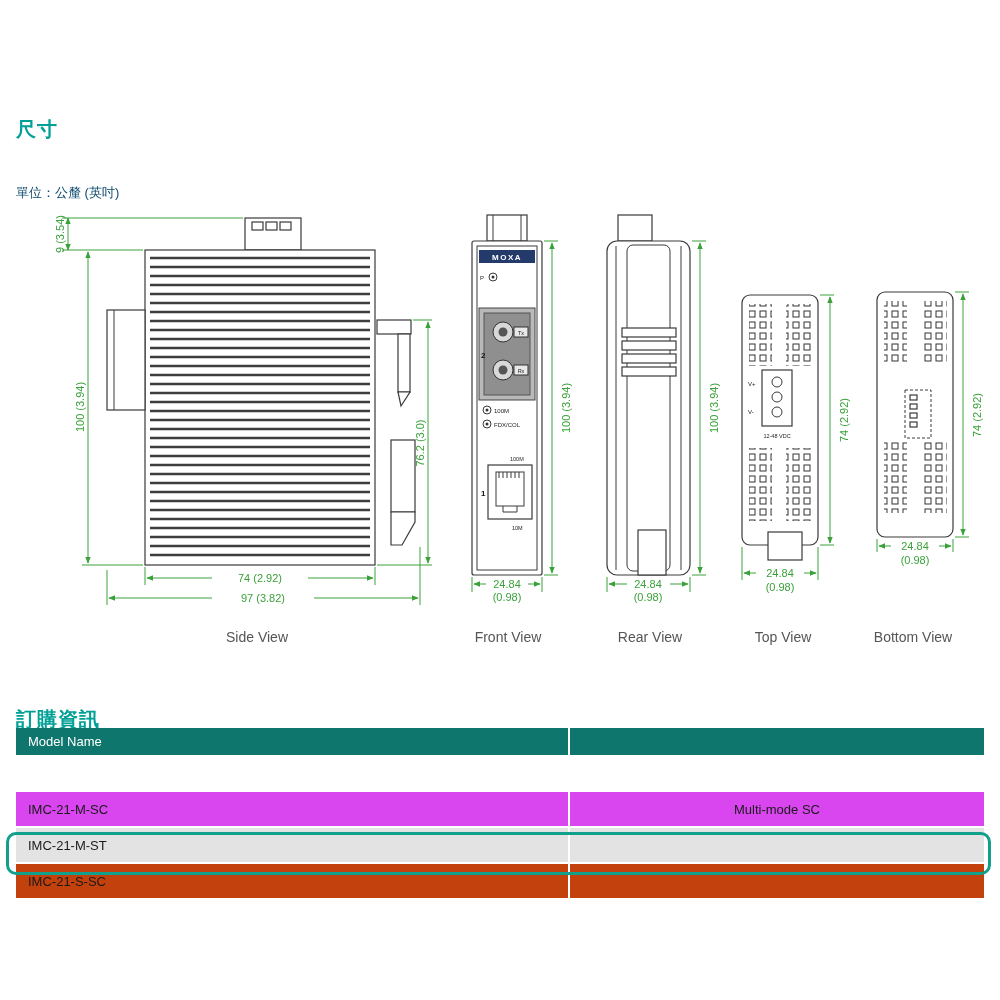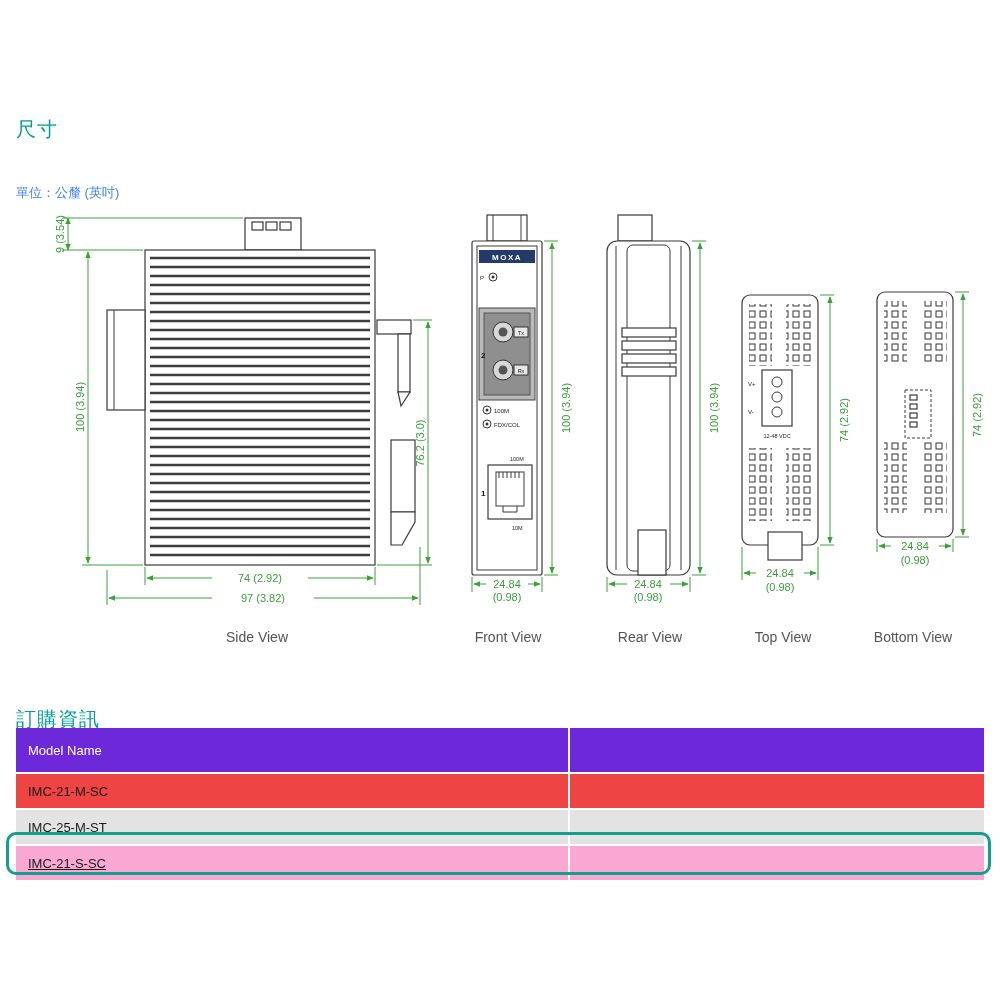--- a/index.html
+++ b/index.html
@@ -1,45 +1,45 @@
 <!DOCTYPE html>
 <html><head>
 <meta charset="utf-8">
 <style>
   * { margin:0; padding:0; box-sizing:border-box; }
   html,body { width:1000px; height:1000px; background:#ffffff;
               font-family:"Liberation Sans", sans-serif; position:relative; }
 
-  .section-heading { position:absolute; left:16px; font-size:20px; font-weight:normal;
+  .section-heading { position:absolute; left:16px; font-size:20px; font-weight:bold;
                      color:#00a096; letter-spacing:1px;text-align:right; }
-  .unit-note { position:absolute; left:16px; top:184px; font-size:13px; color:#3b82f6; }
+  .unit-note { position:absolute; left:16px; top:184px; font-size:13px; color:#0c4a6e; }
 
   
   #drawings { position:absolute; left:0; top:200px; }
   .outline  { fill:#ffffff; stroke:#3a3a3a; stroke-width:1.2; }
   .stroke   { fill:none; stroke:#3a3a3a; stroke-width:1; }
   .fins     { fill:none; stroke:#3d3d3d; stroke-width:2.4; }
   .dimline  { stroke:#3aa13a; stroke-width:1; fill:none; }
   .dimtext  { fill:#3aa13a; font-size:11px; }
   .viewlabel{ fill:#555; font-size:14px; }
   .tinytext { fill:#222; font-size:6px; }
   .microtext{ fill:#222; font-size:5.5px; }
 
   
   .ordering-table { position:absolute; left:16px; top:728px; width:968px; font-size:13px; }
-  .thead { display:flex; height:44px; background:#6d28d9; color:#fff; align-items:center; }
+  .thead { display:flex; height:27px; background:#0f766e; color:#fff; align-items:center; }
   .th-model { width:552px; padding-left:12px; }
   .col-div { width:2px; align-self:stretch; background:#ffffff; }
   .th-fiber { flex:1; text-align:center; }
   .trow { display:flex; height:36px; align-items:center; border-top:2px solid #ffffff; color:#1a1a1a; }
   .td-model { width:552px; padding-left:12px; }
   .td-fiber { flex:1; text-align:center; }
-  .row-0 { background:#ef4444; }
+  .row-0 { background:#d946ef;margin-top:35px; }
   .row-1 { background:#e3e3e3; }
-  .row-2 { background:#f9a8d4;text-decoration:underline; }
+  .row-2 { background:#c2410c; }
   .highlight-ring { position:absolute; left:6px; top:832px; width:985px; height:43px;
                     border:3px solid #12a08d; border-radius:10px; pointer-events:none; }
 </style>
 </head>
 <body>
 
 <div class="section-heading" style="top:116px;">尺寸</div>
 <div class="unit-note">單位：公釐 (英吋)</div>
 <div class="section-heading" style="top:706px;">訂購資訊</div>
 
@@ -232,23 +232,24 @@
 </svg>
 
 <div class="ordering-table">
   <div class="thead">
     <div class="th-model">Model Name</div>
     <div class="col-div"></div>
   </div>
   <div class="trow row-0">
     <div class="td-model">IMC-21-M-SC</div>
     <div class="col-div"></div>
+    <div class="td-fiber">Multi-mode SC</div>
   </div>
   <div class="trow row-1">
-    <div class="td-model">IMC-25-M-ST</div>
+    <div class="td-model">IMC-21-M-ST</div>
     <div class="col-div"></div>
   </div>
   <div class="trow row-2">
     <div class="td-model">IMC-21-S-SC</div>
     <div class="col-div"></div>
   </div>
 </div>
 <div class="highlight-ring"></div>
 
 </body></html>

